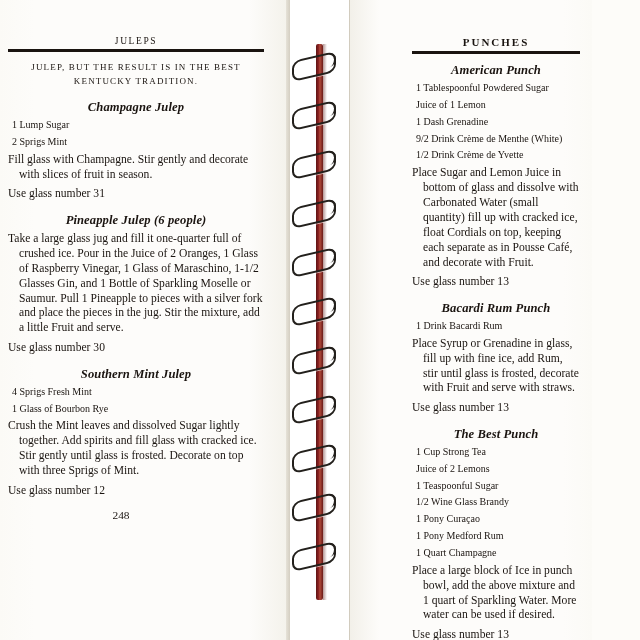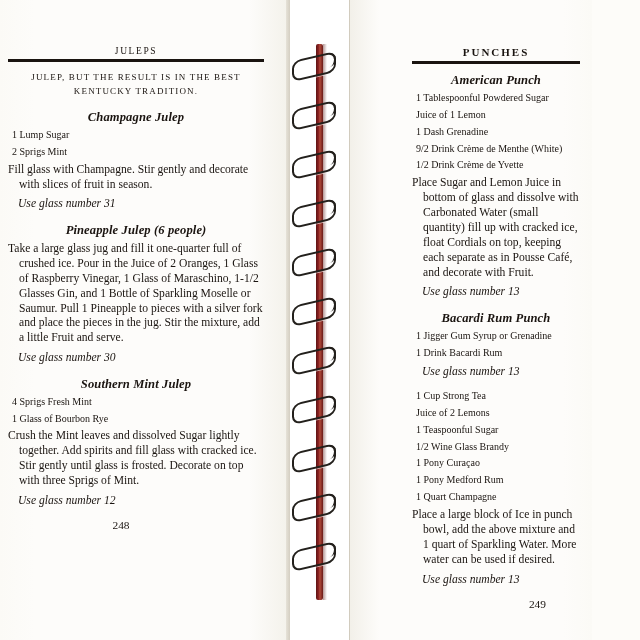--- a/index.html
+++ b/index.html
@@ -34,21 +34,21 @@
     background: linear-gradient(to right, #fbfaf6 0%, #fdfcfa 12%, #fdfcfa 86%, #f3f1ea 100%);
   }
   .page-right {
     left: 350px;
     width: 242px;
     background: linear-gradient(to left, #fbfaf6 0%, #fdfcfa 12%, #fdfcfa 88%, #f2f0e9 100%);
   }
 
   .page-inner {
     position: absolute;
-    top: 46px;
+    top: 36px;
     bottom: 28px;
   }
   .page-left .page-inner {
     left: 8px;
     right: 26px;
   }
   .page-right .page-inner {
     left: 62px;
     right: 12px;
   }
@@ -100,22 +100,21 @@
   .para {
     font-size: 11.6px;
     line-height: 1.285;
     margin: 0;
     padding-left: 11px;
     text-indent: -11px;
     text-align: left;
   }
   .glassnote {
     font-size: 11.6px;
-    font-style: italic;
-    margin: 5px 0 0 10px;
+    margin: 5px 0 0 0;
     line-height: 1.25;
   }
   .page-number {
     text-align: center;
     font-size: 11.4px;
     margin-top: 5px;
   }
   .page-left .page-number {
     text-align: center;
     padding-right: 30px;
@@ -260,26 +259,27 @@
         <div class="ing">Juice of 1 Lemon</div>
         <div class="ing">1 Dash Grenadine</div>
         <div class="ing">9/2 Drink Crème de Menthe (White)</div>
         <div class="ing">1/2 Drink Crème de Yvette</div>
         <div class="para">Place Sugar and Lemon Juice in bottom of glass and dissolve with Carbonated Water (small quantity) fill up with cracked ice, float Cordials on top, keeping each separate as in Pousse Café, and decorate with Fruit.</div>
         <div class="glassnote">Use glass number 13</div>
       </div>
 
       <div class="recipe">
         <div class="recipe-title">Bacardi Rum Punch</div>
-        <div class="ing">1 Jigger Gum Syrup or Grenadine</div>
         <div class="ing">1 Drink Bacardi Rum</div>
+        <div class="para">Place Syrup or Grenadine in glass, fill up with fine ice, add Rum, stir until glass is frosted, decorate with Fruit and serve with straws.</div>
         <div class="glassnote">Use glass number 13</div>
       </div>
 
       <div class="recipe">
+        <div class="recipe-title">The Best Punch</div>
         <div class="ing">1 Cup Strong Tea</div>
         <div class="ing">Juice of 2 Lemons</div>
         <div class="ing">1 Teaspoonful Sugar</div>
         <div class="ing">1/2 Wine Glass Brandy</div>
         <div class="ing">1 Pony Curaçao</div>
         <div class="ing">1 Pony Medford Rum</div>
         <div class="ing">1 Quart Champagne</div>
         <div class="para">Place a large block of Ice in punch bowl, add the above mixture and 1 quart of Sparkling Water. More water can be used if desired.</div>
         <div class="glassnote">Use glass number 13</div>
       </div>

